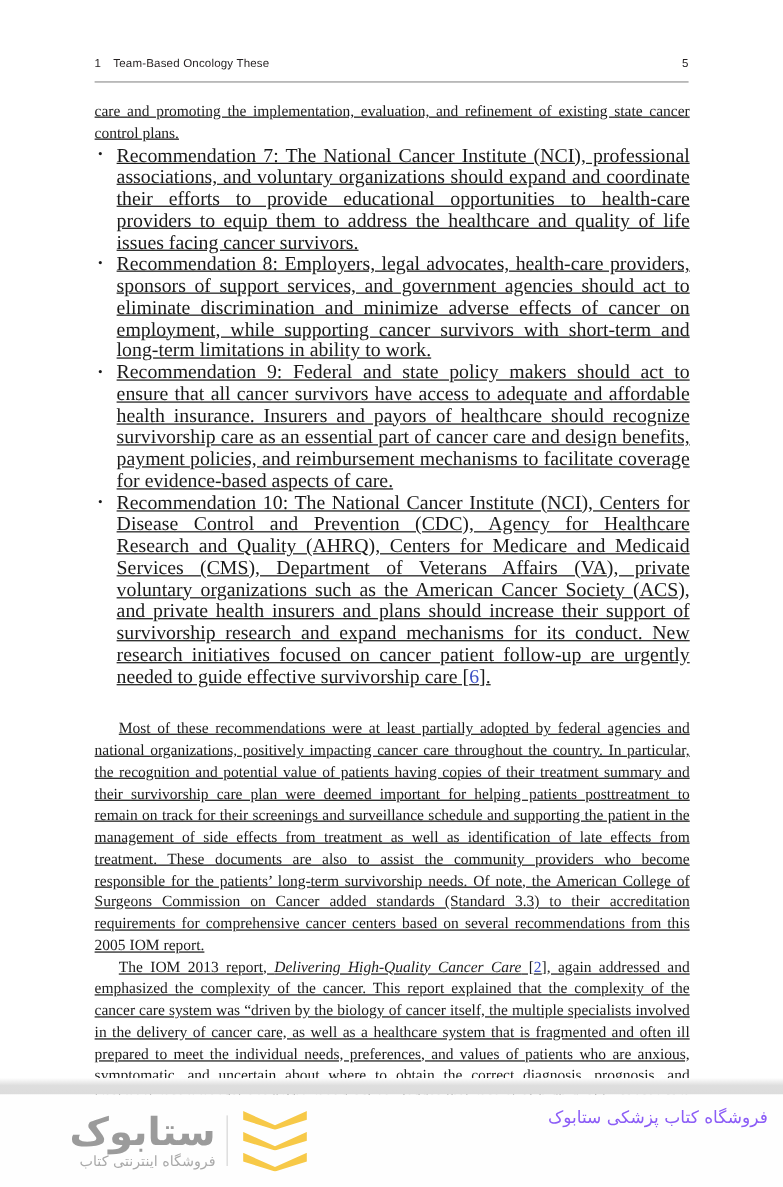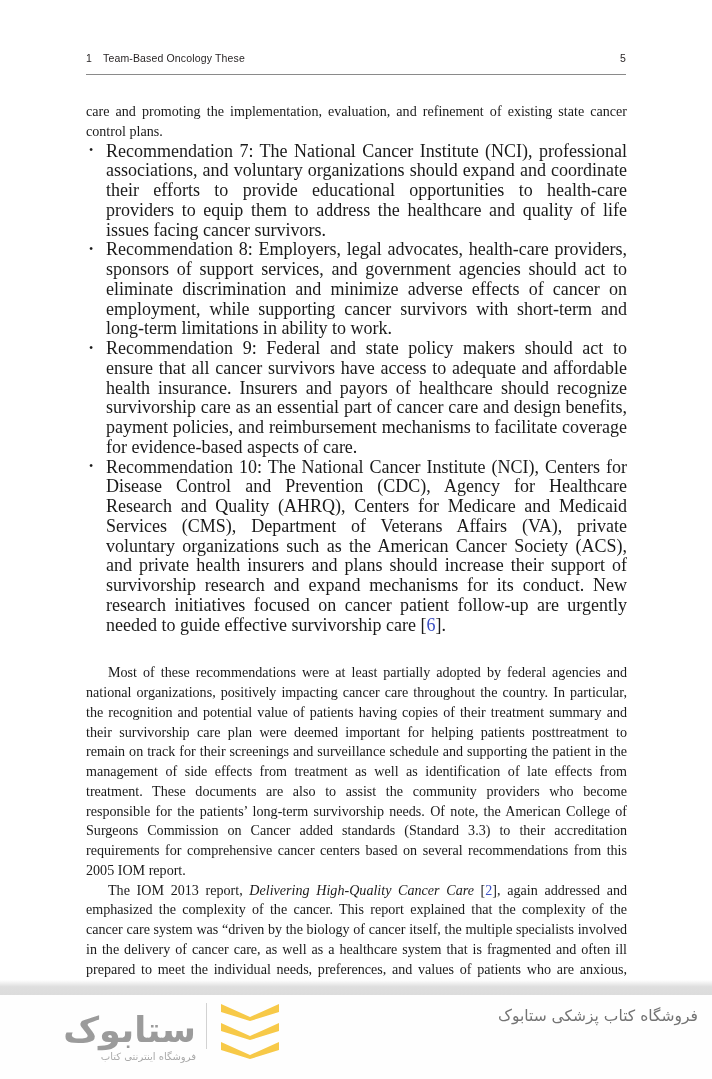--- a/index.html
+++ b/index.html
@@ -56,22 +56,23 @@
     top: 74px;
     width: 540px;
     height: 1px;
     background: #8a8a8a;
   }
 
   
   .content {
     position: absolute;
     left: 86px;
-    top: 102px;
+    top: 92px;
     width: 541px;
+    text-decoration: underline;
   }
 
   p {
     margin: 0;
     font-size: 14.1px;
     line-height: 19.75px;
     color: #1a1a1a;
     text-align: justify;
     text-justify: inter-word;
     -webkit-hyphens: none;
@@ -144,41 +145,42 @@
   }
 
   
   .brand-logo {
     position: absolute;
     left: 38px;
     top: 8px;
     width: 260px;
     height: 68px;
     display: flex;
+    align-items: center;
   }
   .logo-word-wrap {
     display: flex;
     flex-direction: column;
     align-items: flex-end;
     justify-content: center;
     width: 158px;
   }
   .logo-word {
     font-family: "DejaVu Sans", "Liberation Sans", sans-serif;
     font-size: 35px;
     line-height: 38px;
     font-weight: bold;
     color: #9b9b9b;
     direction: rtl;
     letter-spacing: -1px;
     white-space: nowrap;
   }
   .logo-sub {
     font-family: "DejaVu Sans", "Liberation Sans", sans-serif;
-    font-size: 10px;
+    font-size: 13px;
     line-height: 13px;
     color: #a9a9a9;
     direction: rtl;
     white-space: nowrap;
     margin-top: 1px;
   }
   .logo-divider {
     width: 1px;
     height: 46px;
     background: #d2d2d2;
@@ -203,21 +205,21 @@
     right: 14px;
     top: 9px;
     width: 420px;
     display: flex;
     flex-direction: column;
     align-items: flex-end;
   }
   .brand-tagline {
     font-family: "DejaVu Sans", "Liberation Sans", sans-serif;
     font-size: 15.5px;
-    color: #737373;
+    color: #8b5cf6;
     direction: rtl;
     white-space: nowrap;
     line-height: 24px;
   }
   .brand-url {
     font-family: "DejaVu Sans", "Liberation Sans", sans-serif;
     font-size: 26px;
     letter-spacing: 4.2px;
     color: #1b1b1b;
     white-space: nowrap;

